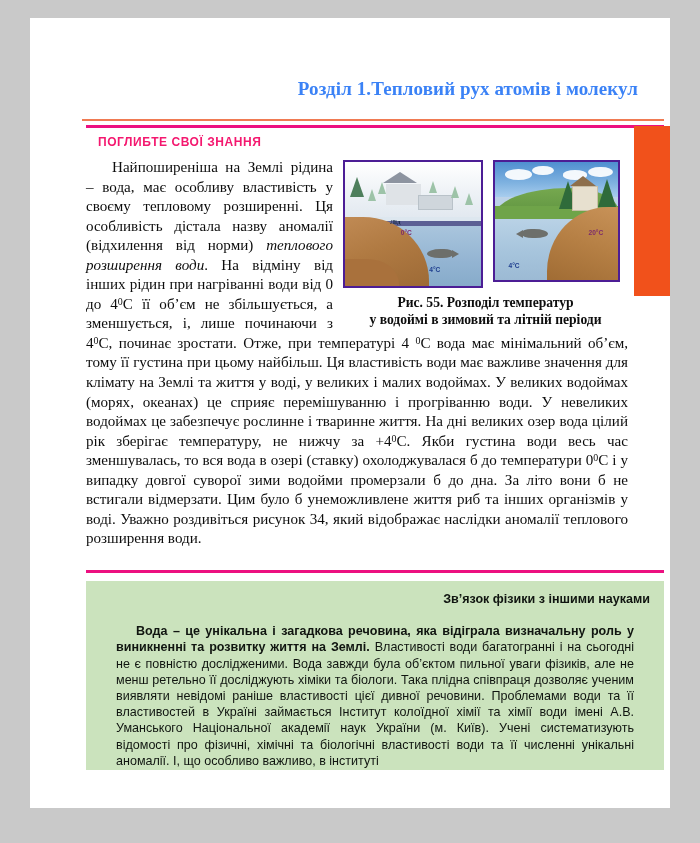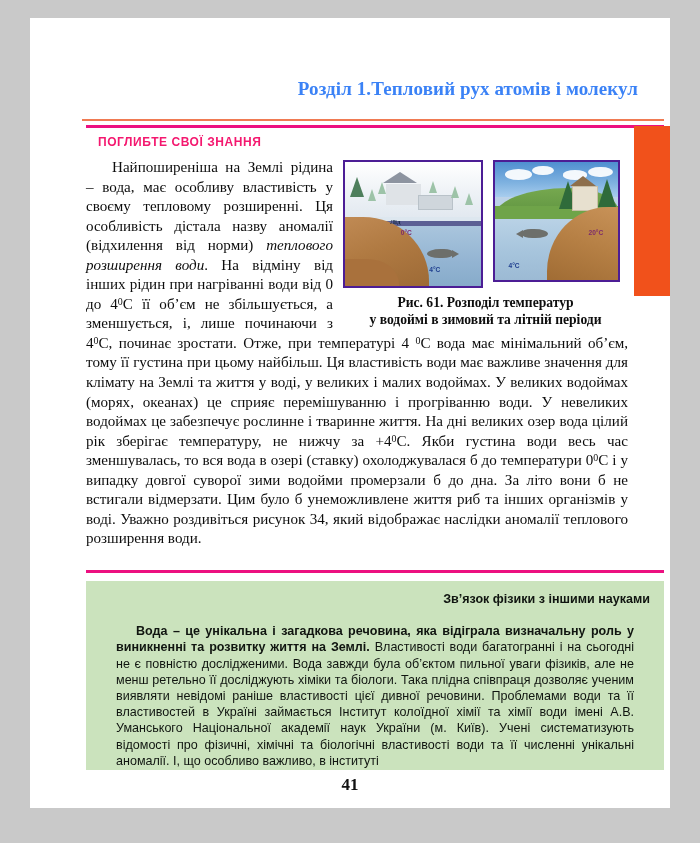--- a/index.html
+++ b/index.html
@@ -371,31 +371,30 @@
           <div class="s-water"></div>
           <div class="s-bank"></div>
           <div class="fish flip" style="left:22%;top:57%;"></div>
           <div class="temp-label" style="right:12%;top:52%;">20°C</div>
           <div class="temp-label blue" style="left:11%;top:80%;">4°C</div>
         </div>
 
       </div>
 
       <div id="figure-caption">
-        <span class="cap-num">Рис. 61.</span><span> Розподіл температур</span><br>
+        <span class="cap-num">Рис. 55.</span><span> Розподіл температур</span><br>
         <span>у водоймі в зимовий та літній періоди</span>
       </div>
     </div>
 
     <p><span>Найпоширеніша на Землі рідина – вода, має особливу властивість у своєму тепловому розширенні. Ця особливість дістала назву аномалії (відхилення від норми) </span><span class="ital">теплового розширення води</span><span>. На відміну від інших рідин при нагріванні води від 0 до 4</span><sup>0</sup><span>С її об’єм не збільшується, а зменшується, і, лише починаючи з 4</span><sup>0</sup><span>С, починає зростати. Отже, при температурі 4 </span><sup>0</sup><span>С вода має мінімальний об’єм, тому її густина при цьому найбільш. Ця властивість води має важливе значення для клімату на Землі та життя у воді, у великих і малих водоймах. У великих водоймах (морях, океанах) це сприяє перемішуванню і прогріванню води. У невеликих водоймах це забезпечує рослинне і тваринне життя. На дні великих озер вода цілий рік зберігає температуру, не нижчу за +4</span><sup>0</sup><span>С. Якби густина води весь час зменшувалась, то вся вода в озері (ставку) охолоджувалася б до температури 0</span><sup>0</sup><span>С і у випадку довгої суворої зими водойми промерзали б до дна. За літо вони б не встигали відмерзати. Цим було б унеможливлене життя риб та інших організмів у воді. Уважно роздивіться рисунок 34, який відображає наслідки аномалії теплового розширення води.</span></p>
 
   </div>
 
   <div class="rule-magenta-bottom"></div>
 
   <div id="green-box">
     <div class="gb-title">Зв’язок фізики з іншими науками</div>
     <p><span class="lead">Вода – це унікальна і загадкова речовина, яка відіграла визначальну роль у виникненні та розвитку життя на Землі.</span><span> Властивості води багатогранні і на сьогодні не є повністю дослідженими. Вода завжди була об’єктом пильної уваги фізиків, але не менш ретельно її досліджують хіміки та біологи. Така плідна співпраця дозволяє ученим виявляти невідомі раніше властивості цієї дивної речовини. Проблемами води та її властивостей в Україні займається Інститут колоїдної хімії та хімії води імені А.В. Уманського Національної академії наук України (м. Київ). Учені  систематизують відомості про фізичні, хімічні та біологічні властивості води та її численні унікальні аномалії. І, що особливо важливо, в інституті</span></p>
   </div>
 
-  <div id="page-number">41</div>
 
 </div>
 
 </body></html>

